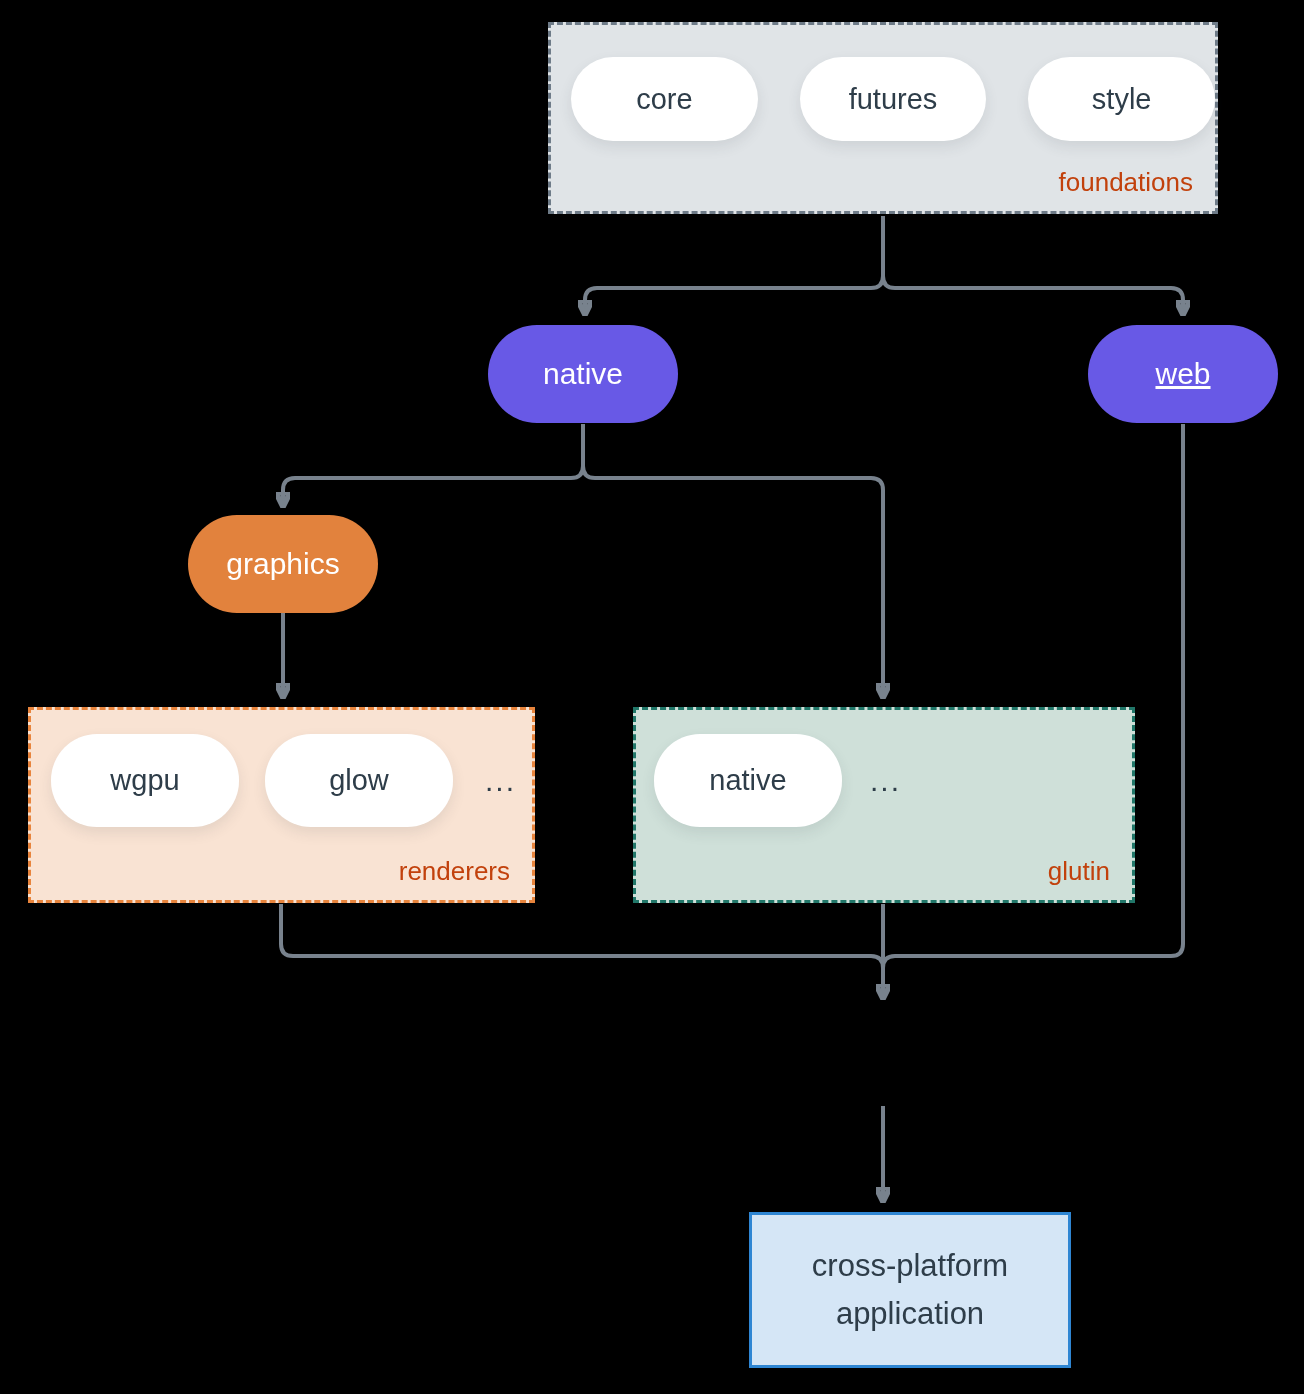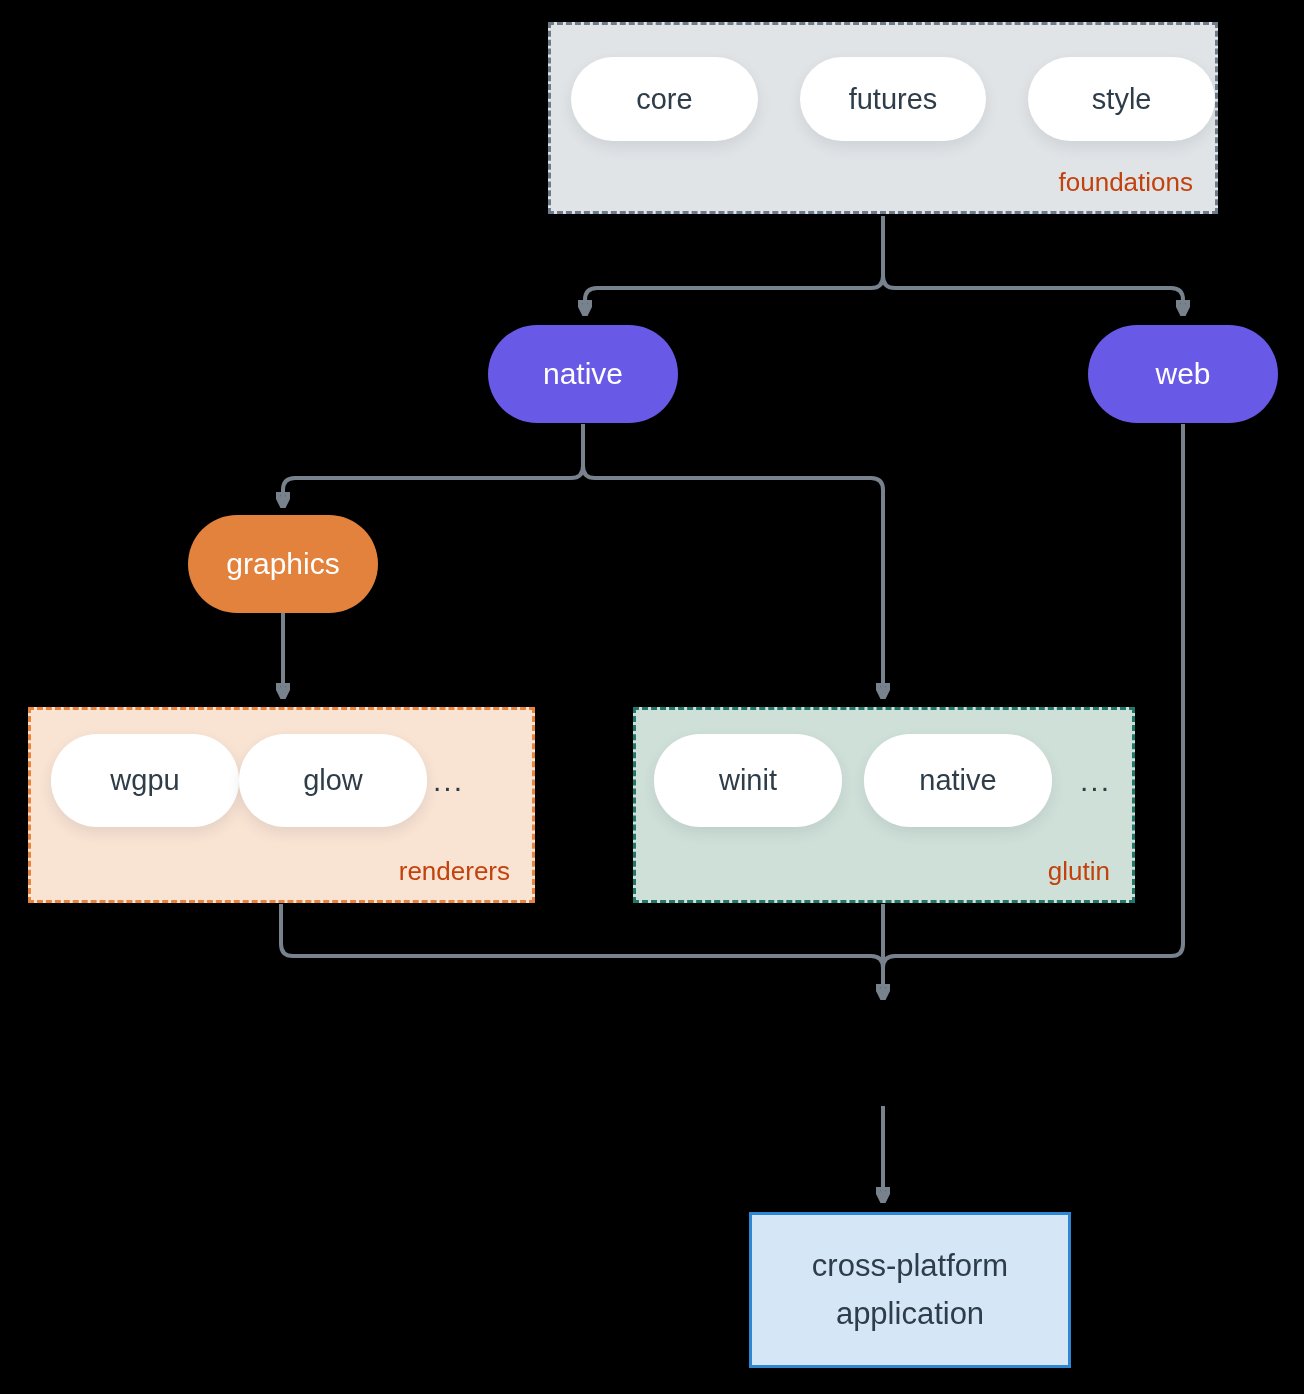--- a/index.html
+++ b/index.html
@@ -21,21 +21,21 @@
   }
   .group-foundations {
     left: 548px; top: 22px; width: 670px; height: 192px;
     background: #e0e4e7; border: 3px dashed #6e7b88;
   }
   .group-foundations .pill-row { padding: 32px 0 0 20px; gap: 42px; }
   .group-renderers {
     left: 28px; top: 707px; width: 507px; height: 196px;
     background: #f9e3d3; border: 3px dashed #e8843c;
   }
-  .group-renderers .pill-row { padding: 24px 0 0 20px; }
+  .group-renderers .pill-row { padding: 24px 0 0 20px; gap: 26px; }
   .group-shells {
     left: 633px; top: 707px; width: 502px; height: 196px;
     background: #cfe0d9; border: 3px dashed #217769;
   }
   .group-shells .pill-row { padding: 24px 0 0 18px; gap: 22px; }
 
   .group-label {
     position: absolute; right: 22px; bottom: 13px;
     font-size: 26px; color: #c2410c;
   }
@@ -58,21 +58,21 @@
 
   
   .tag-pill {
     position: absolute;
     width: 190px; height: 98px;
     border-radius: 49px;
     display: flex; align-items: center; justify-content: center;
     font-size: 30px; color: #ffffff;
   }
   .tag-native   { left: 488px;  top: 325px; background: #6859e6; }
-  .tag-web      { left: 1088px; top: 325px; background: #6859e6; }
+  .tag-web      { left: 1088px; top: 325px; background: #6859e6; text-decoration: underline; }
   .tag-graphics { left: 188px;  top: 515px; background: #e2823d; }
   .tag-iced     { left: 788px;  top: 1008px; background: #2e89d8; height: 97px; }
 
   
   .app-box {
     position: absolute;
     left: 721px; top: 1212px; width: 322px; height: 156px;
     box-sizing: border-box;
     background: #d5e6f6; border: 3px solid #2f86d3;
     display: flex; align-items: center; justify-content: center;
@@ -139,23 +139,20 @@
         <span>glow</span>
       </div>
       <div class="ellipsis">...</div>
     </div>
     <div class="group-label">renderers</div>
   </div>
 
   <div class="group-box group-shells">
     <div class="pill-row">
       <div class="node-pill pill-md">
-        <span>winit</span>
-      </div>
-      <div class="node-pill pill-md">
         <span>native</span>
       </div>
       <div class="ellipsis">...</div>
     </div>
     <div class="group-label">glutin</div>
   </div>
 
 
   <div class="app-box">
     <span>cross-platform application</span>

